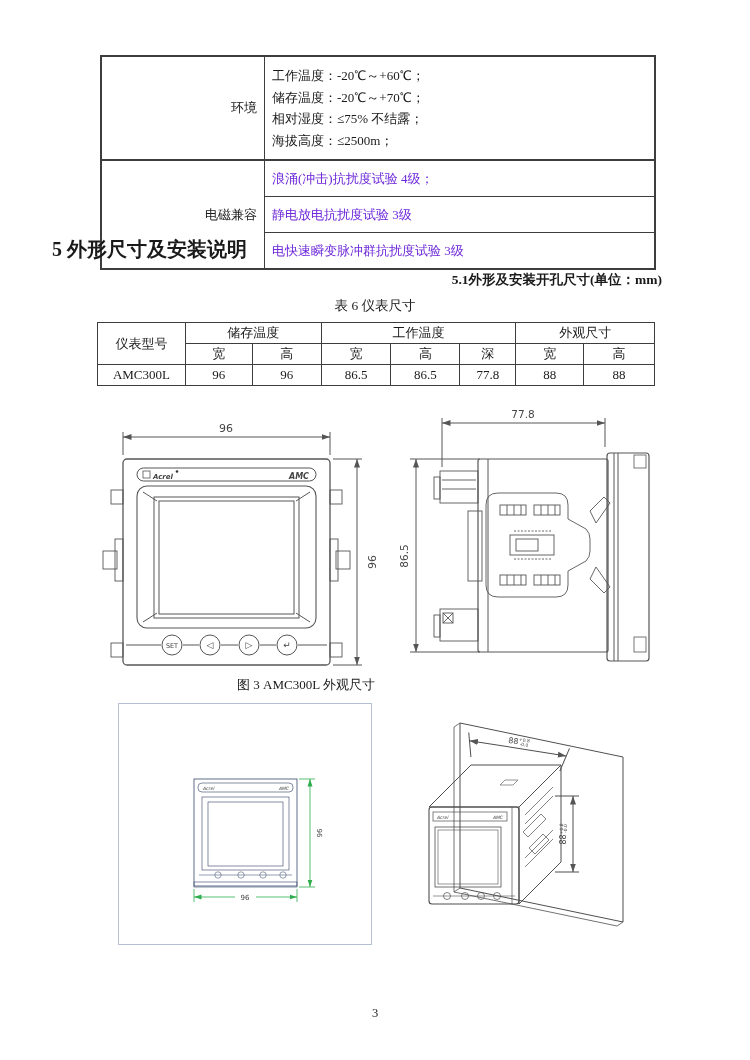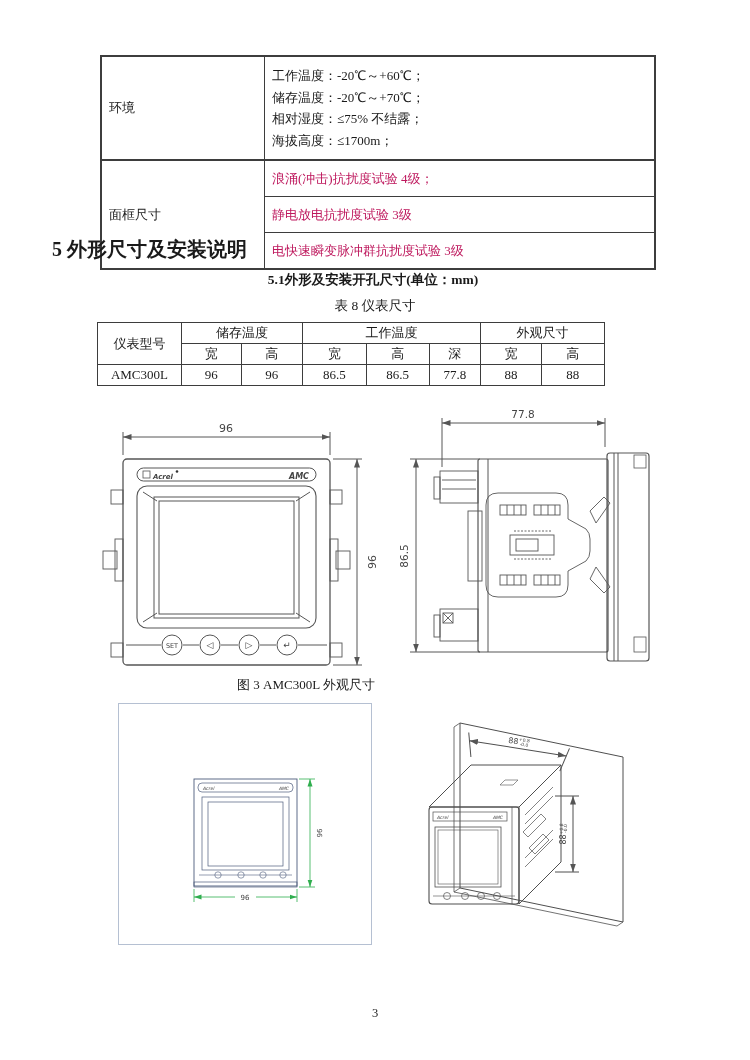--- a/index.html
+++ b/index.html
@@ -2,31 +2,31 @@
 <html><head>
 <meta charset="utf-8">
 <style>
   html,body{margin:0;padding:0;background:#fff;}
   .page{position:relative;width:750px;height:1060px;background:#fff;overflow:hidden;
         font-family:"Liberation Serif", serif;color:#1a1a1a;}
   
   .spec-table{position:absolute;left:100px;top:55px;width:556px;border-collapse:collapse;
               font-size:13px;border:2px solid #3d3d3d;}
   .spec-table td{border:1px solid #3d3d3d;padding:8px 7px;vertical-align:middle;}
-  .spec-table td.lbl{text-align:left;width:148px;margin-top:36px;}
+  .spec-table td.lbl{text-align:right;width:148px;margin-top:36px;}
   .spec-table .env-cell div{line-height:21.5px;}
   .spec-table tr.emc-first td{border-top:2px solid #3d3d3d;}
-  .spec-table td.red{color:#be185d;height:19px;line-height:19px;}
+  .spec-table td.red{color:#6d28d9;height:19px;line-height:19px;}
   
   .h2{position:absolute;left:52px;top:236px;font-size:20px;font-weight:bold;}
   .h3row{position:absolute;left:52px;top:271px;width:610px;display:flex;
-         justify-content:center;font-size:13.5px;font-weight:bold;margin-left:16px;}
+         justify-content:flex-end;font-size:13.5px;font-weight:bold;}
   .tbl-caption{position:absolute;left:0;top:297px;width:750px;text-align:center;font-size:13.5px;}
   
-  .dim-table{position:absolute;left:97px;top:322px;width:508px;border-collapse:collapse;
+  .dim-table{position:absolute;left:97px;top:322px;width:558px;border-collapse:collapse;
              font-size:13px;text-align:center;border:1.5px solid #3d3d3d;}
   .dim-table td{border:1px solid #3d3d3d;height:20px;padding:0;}
   
   .fig3-svg{position:absolute;left:90px;top:393px;}
   .fig-caption{position:absolute;left:0;width:612px;text-align:center;font-size:13px;}
   .cap3{top:676px;} .cap4{top:968px;}
   .fig4-box{position:absolute;left:118px;top:703px;width:254px;height:242px;
             border:1px solid #b5c0d2;box-sizing:border-box;}
   .fig4-iso{position:absolute;left:415px;top:700px;}
   .pageno{position:absolute;left:0;top:1006px;width:750px;text-align:center;font-size:12.5px;}
@@ -38,42 +38,42 @@
 <div class="page">
 
   <table class="spec-table">
     <tbody>
         <tr>
       <td class="lbl">环境</td>
       <td class="env-cell">
         <div>工作温度：-20℃～+60℃；</div>
         <div>储存温度：-20℃～+70℃；</div>
         <div>相对湿度：≤75% 不结露；</div>
-        <div>海拔高度：≤1700m；</div>
+        <div>海拔高度：≤2500m；</div>
       </td>
     </tr>
     <tr class="emc-first">
-      <td class="lbl" rowspan="3">面框尺寸</td>
+      <td class="lbl" rowspan="3">电磁兼容</td>
       <td class="red">浪涌(冲击)抗扰度试验 4级；</td>
     </tr>
     <tr>
       <td class="red">静电放电抗扰度试验 3级</td>
     </tr>
     <tr>
       <td class="red">电快速瞬变脉冲群抗扰度试验 3级</td>
     </tr>
   </tbody>
     </table>
 
   <div class="h2">5 外形尺寸及安装说明</div>
   <div class="h3row">
     <span>5.1外形及安装开孔尺寸</span>
     <span>(单位：mm)</span>
   </div>
-  <div class="tbl-caption">表 8 仪表尺寸</div>
+  <div class="tbl-caption">表 6 仪表尺寸</div>
 
   <table class="dim-table">
     <colgroup>
       <col style="width:88px">
         <col style="width:67px">
         <col style="width:69px">
         <col style="width:70px">
       <col style="width:69px">
         <col style="width:56px">
         <col style="width:68px">

